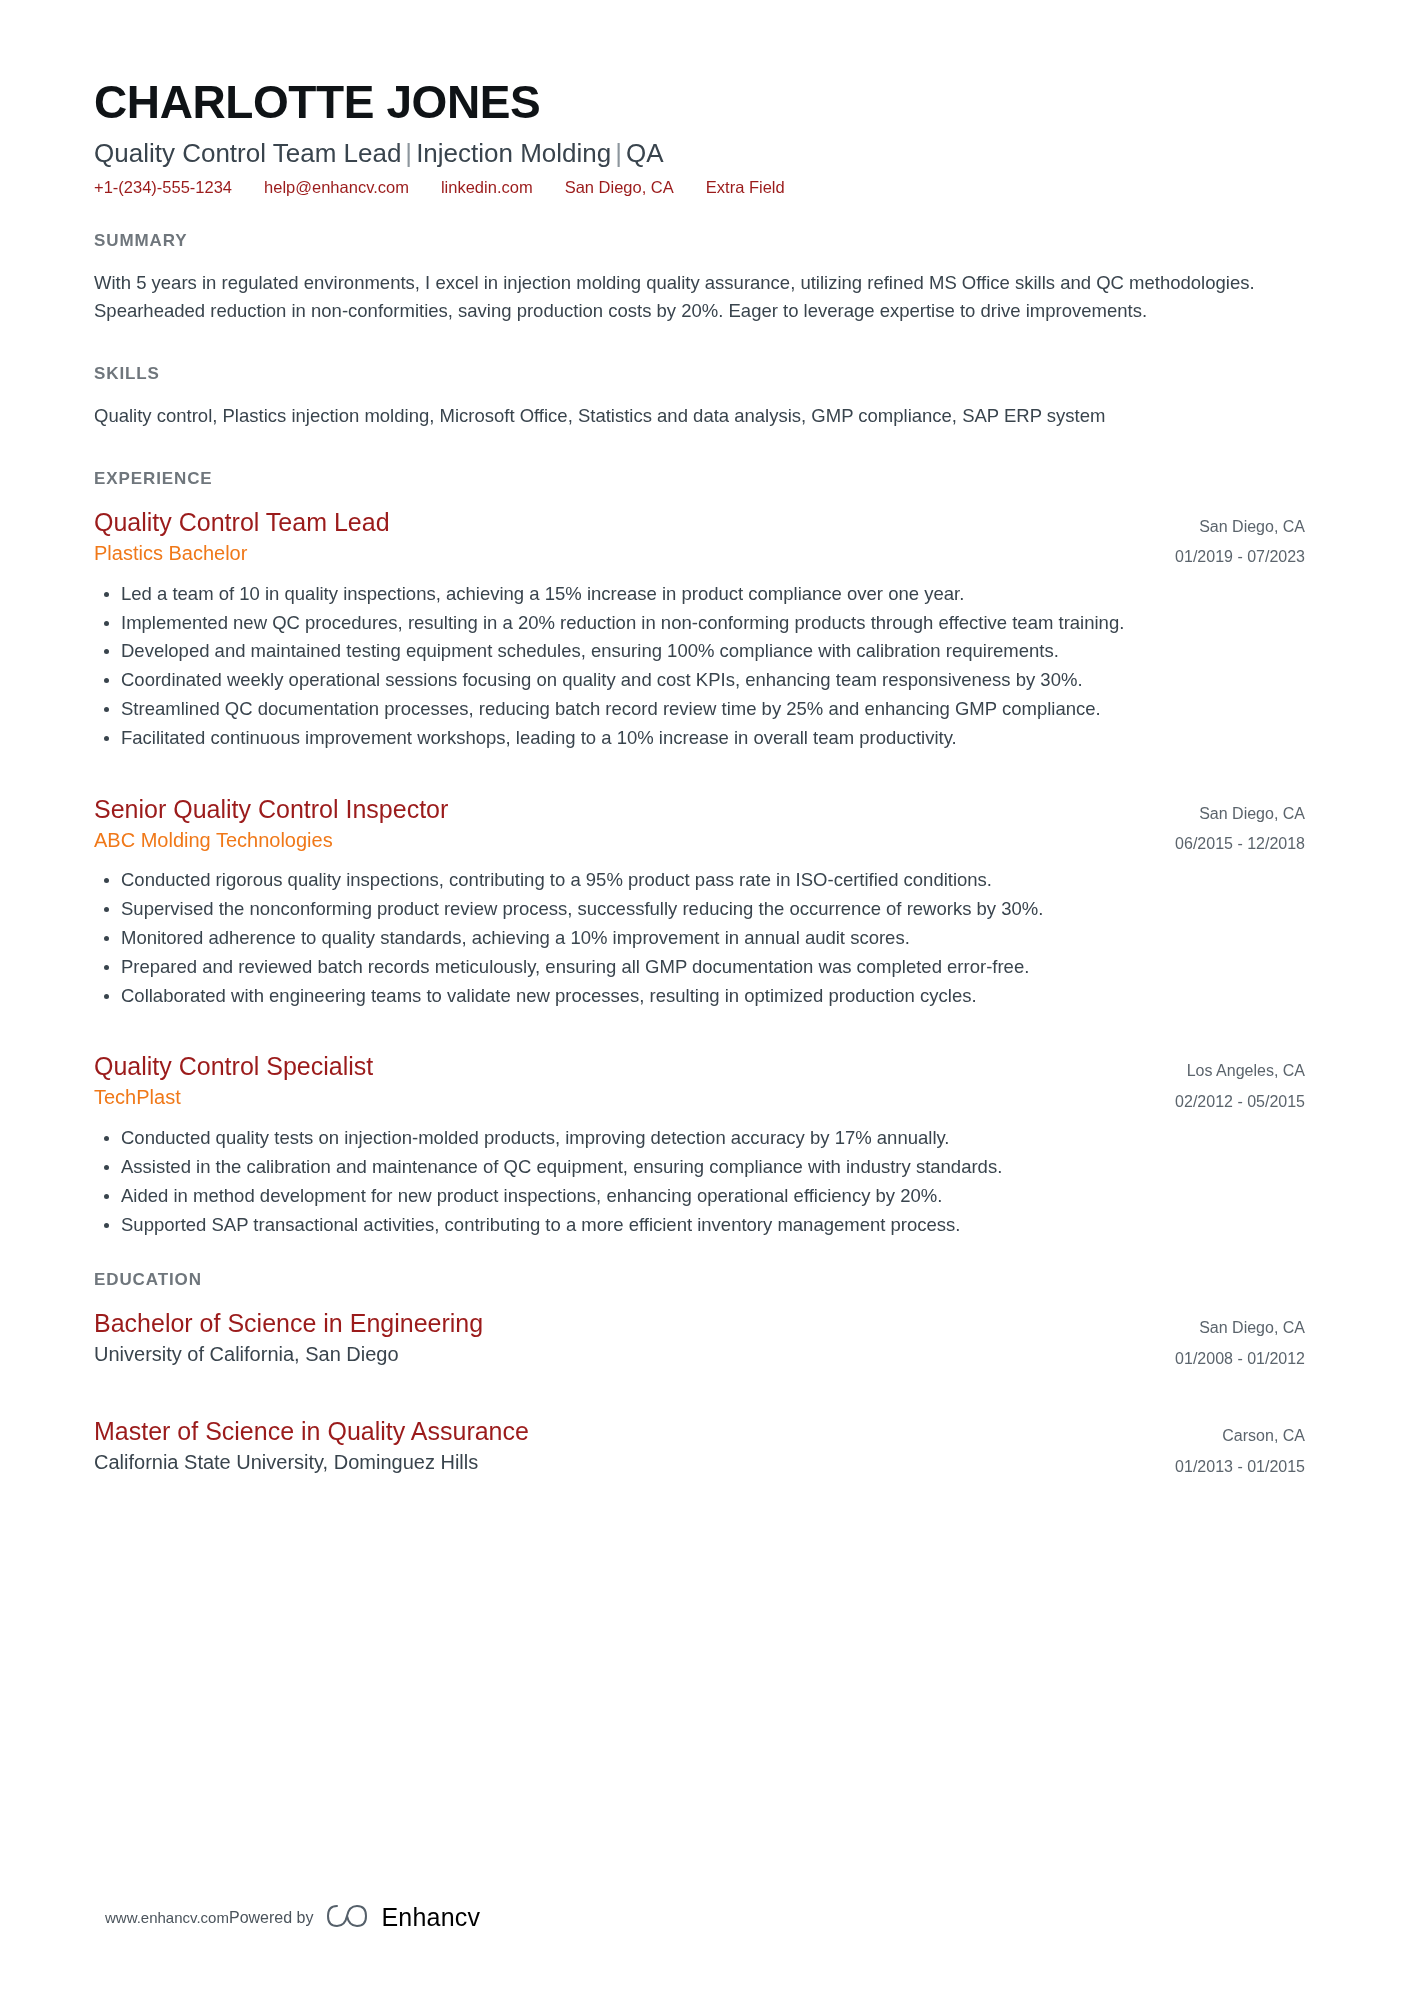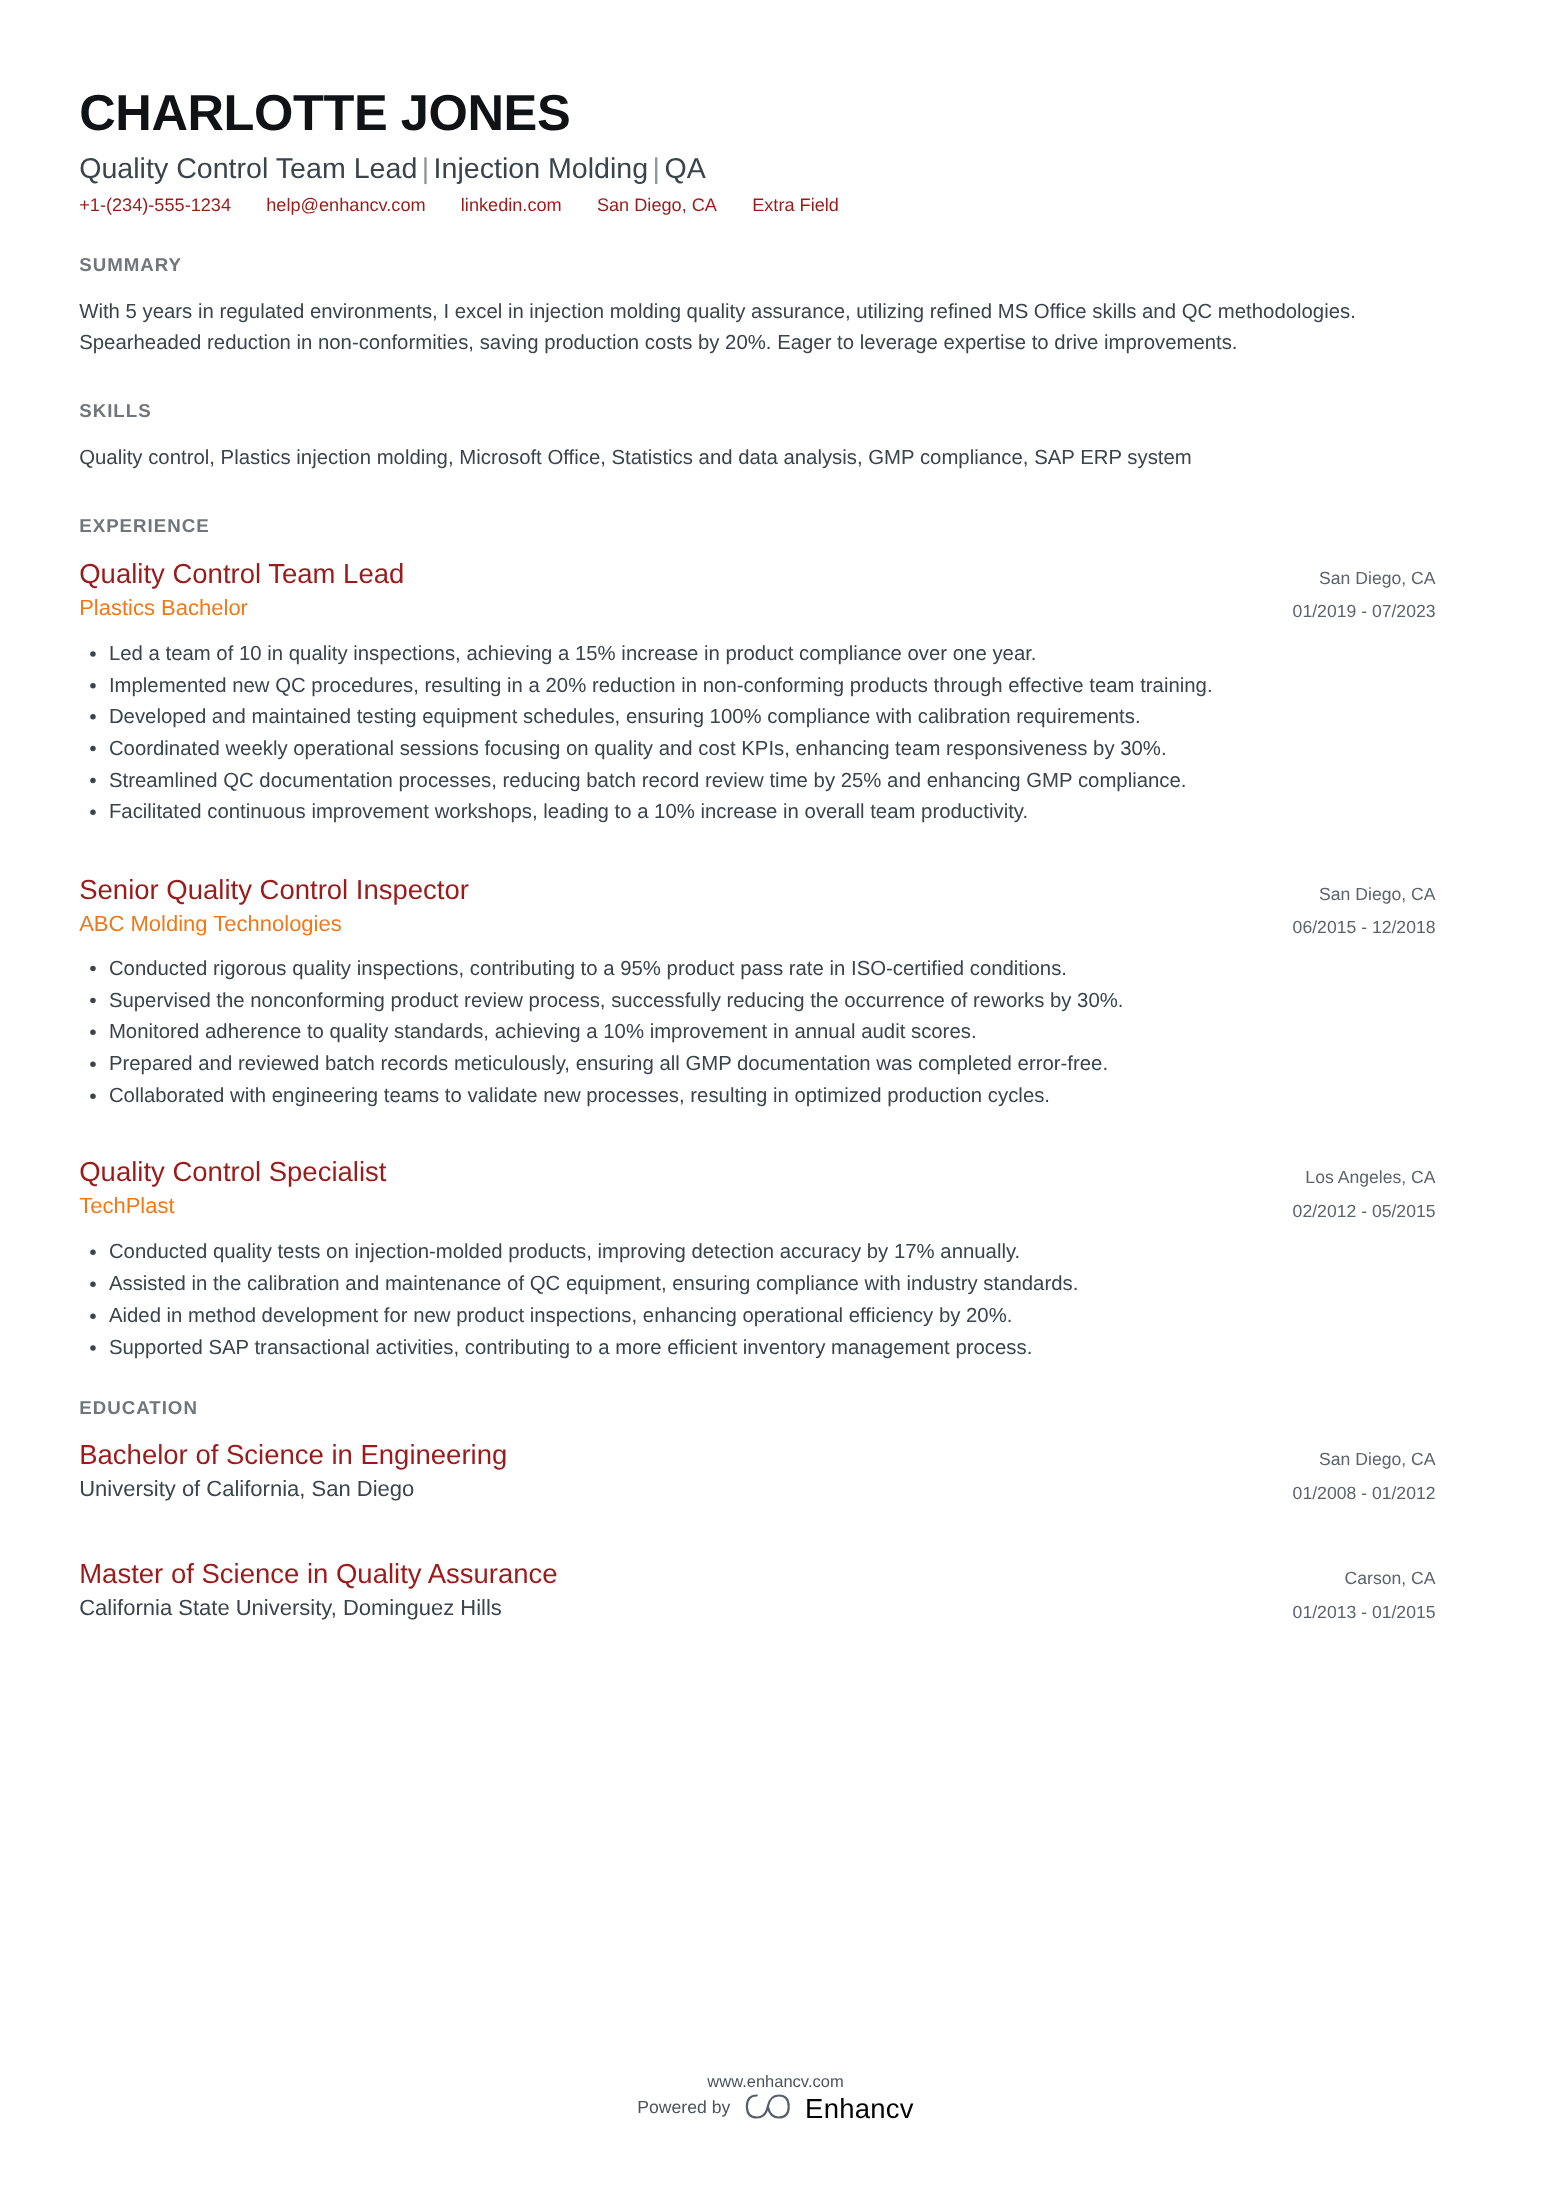--- a/index.html
+++ b/index.html
@@ -13,21 +13,21 @@
     font-family: "Liberation Sans", sans-serif;
     color: #39444d;
     -webkit-font-smoothing: antialiased;
   }
 
   .page {
     position: relative;
     width: 1410px;
     min-height: 1995px;
     background: #ffffff;
-    padding: 78px 105px 0 72px;
+    padding: 78px 105px 0 94px;
   }
 
   
   .name {
     font-size: 46px;
     font-weight: 700;
     letter-spacing: -0.4px;
     color: #0f1316;
     line-height: 1.08;
     margin-bottom: 10px;
@@ -155,21 +155,20 @@
   
   .footer {
     position: absolute;
     left: 105px;
     right: 105px;
     bottom: 62px;
     display: flex;
     align-items: center;
     font-size: 15px;
     color: #4b545c;
-    flex-direction: column;
   }
 
   .footer-brand {
     display: flex;
     align-items: center;
     gap: 13px;
   }
   .powered-by { font-size: 16px; color: #4b545c; }
   .brand-name {
     font-size: 25px;

